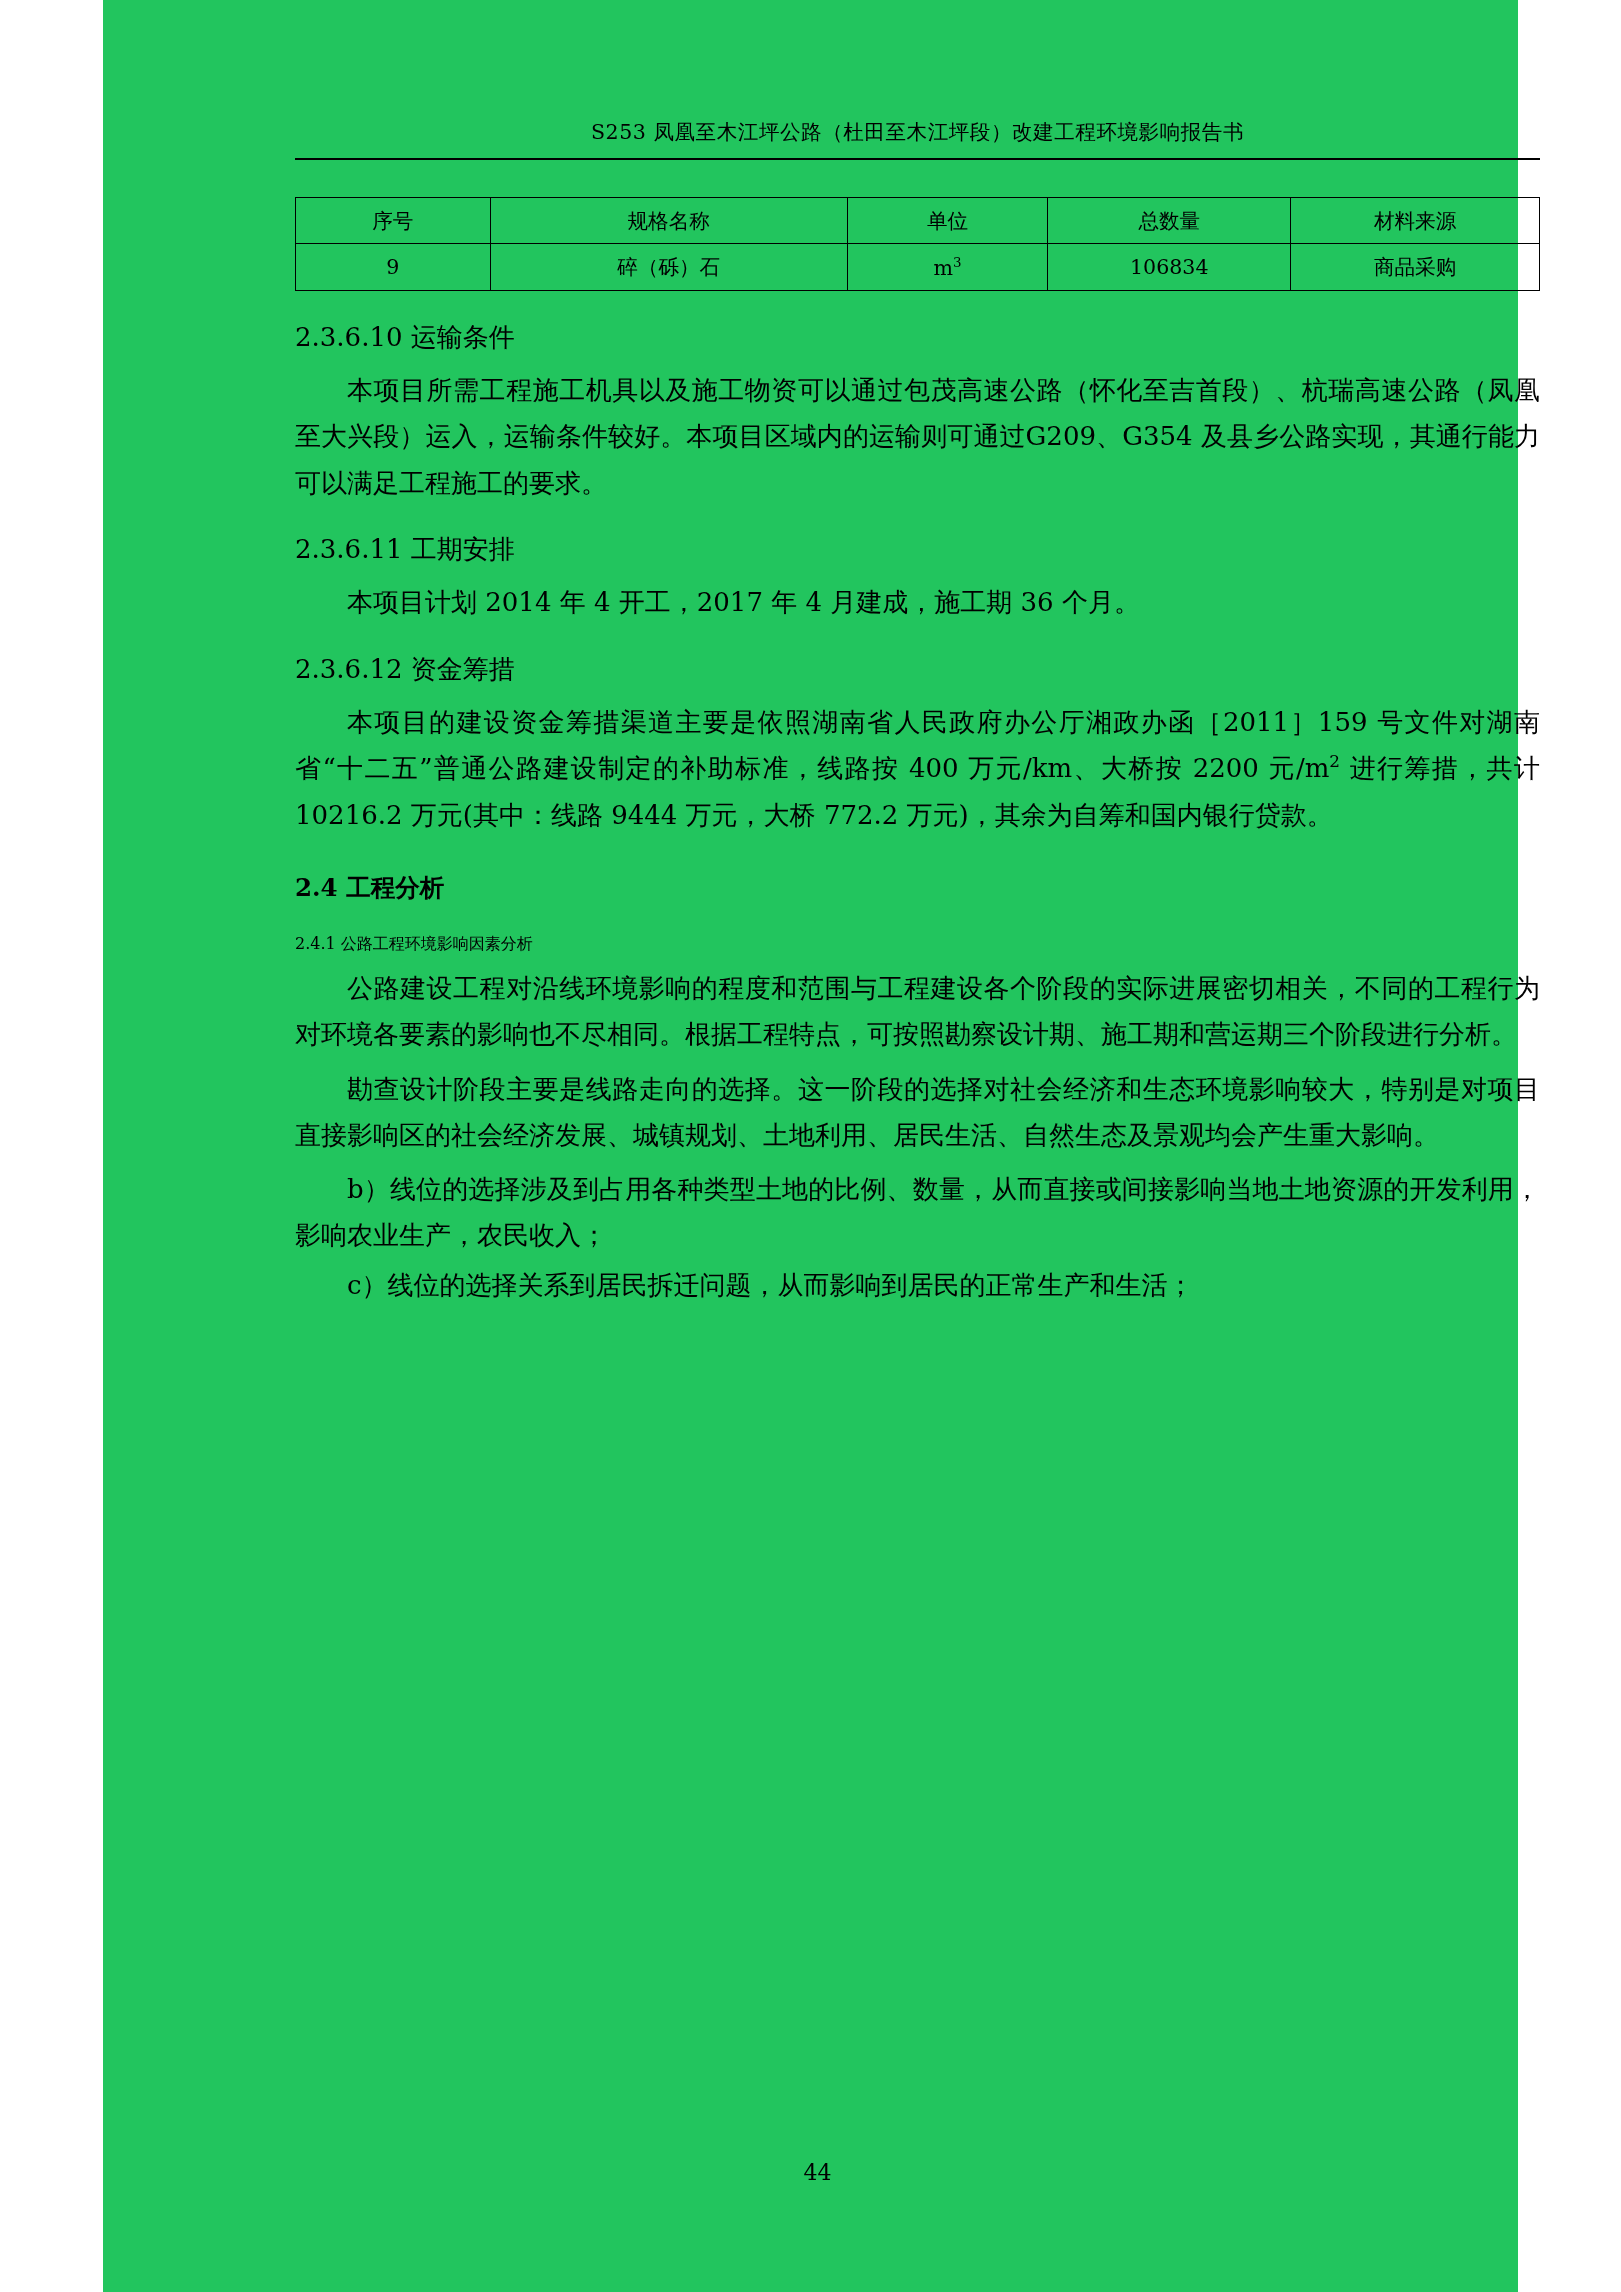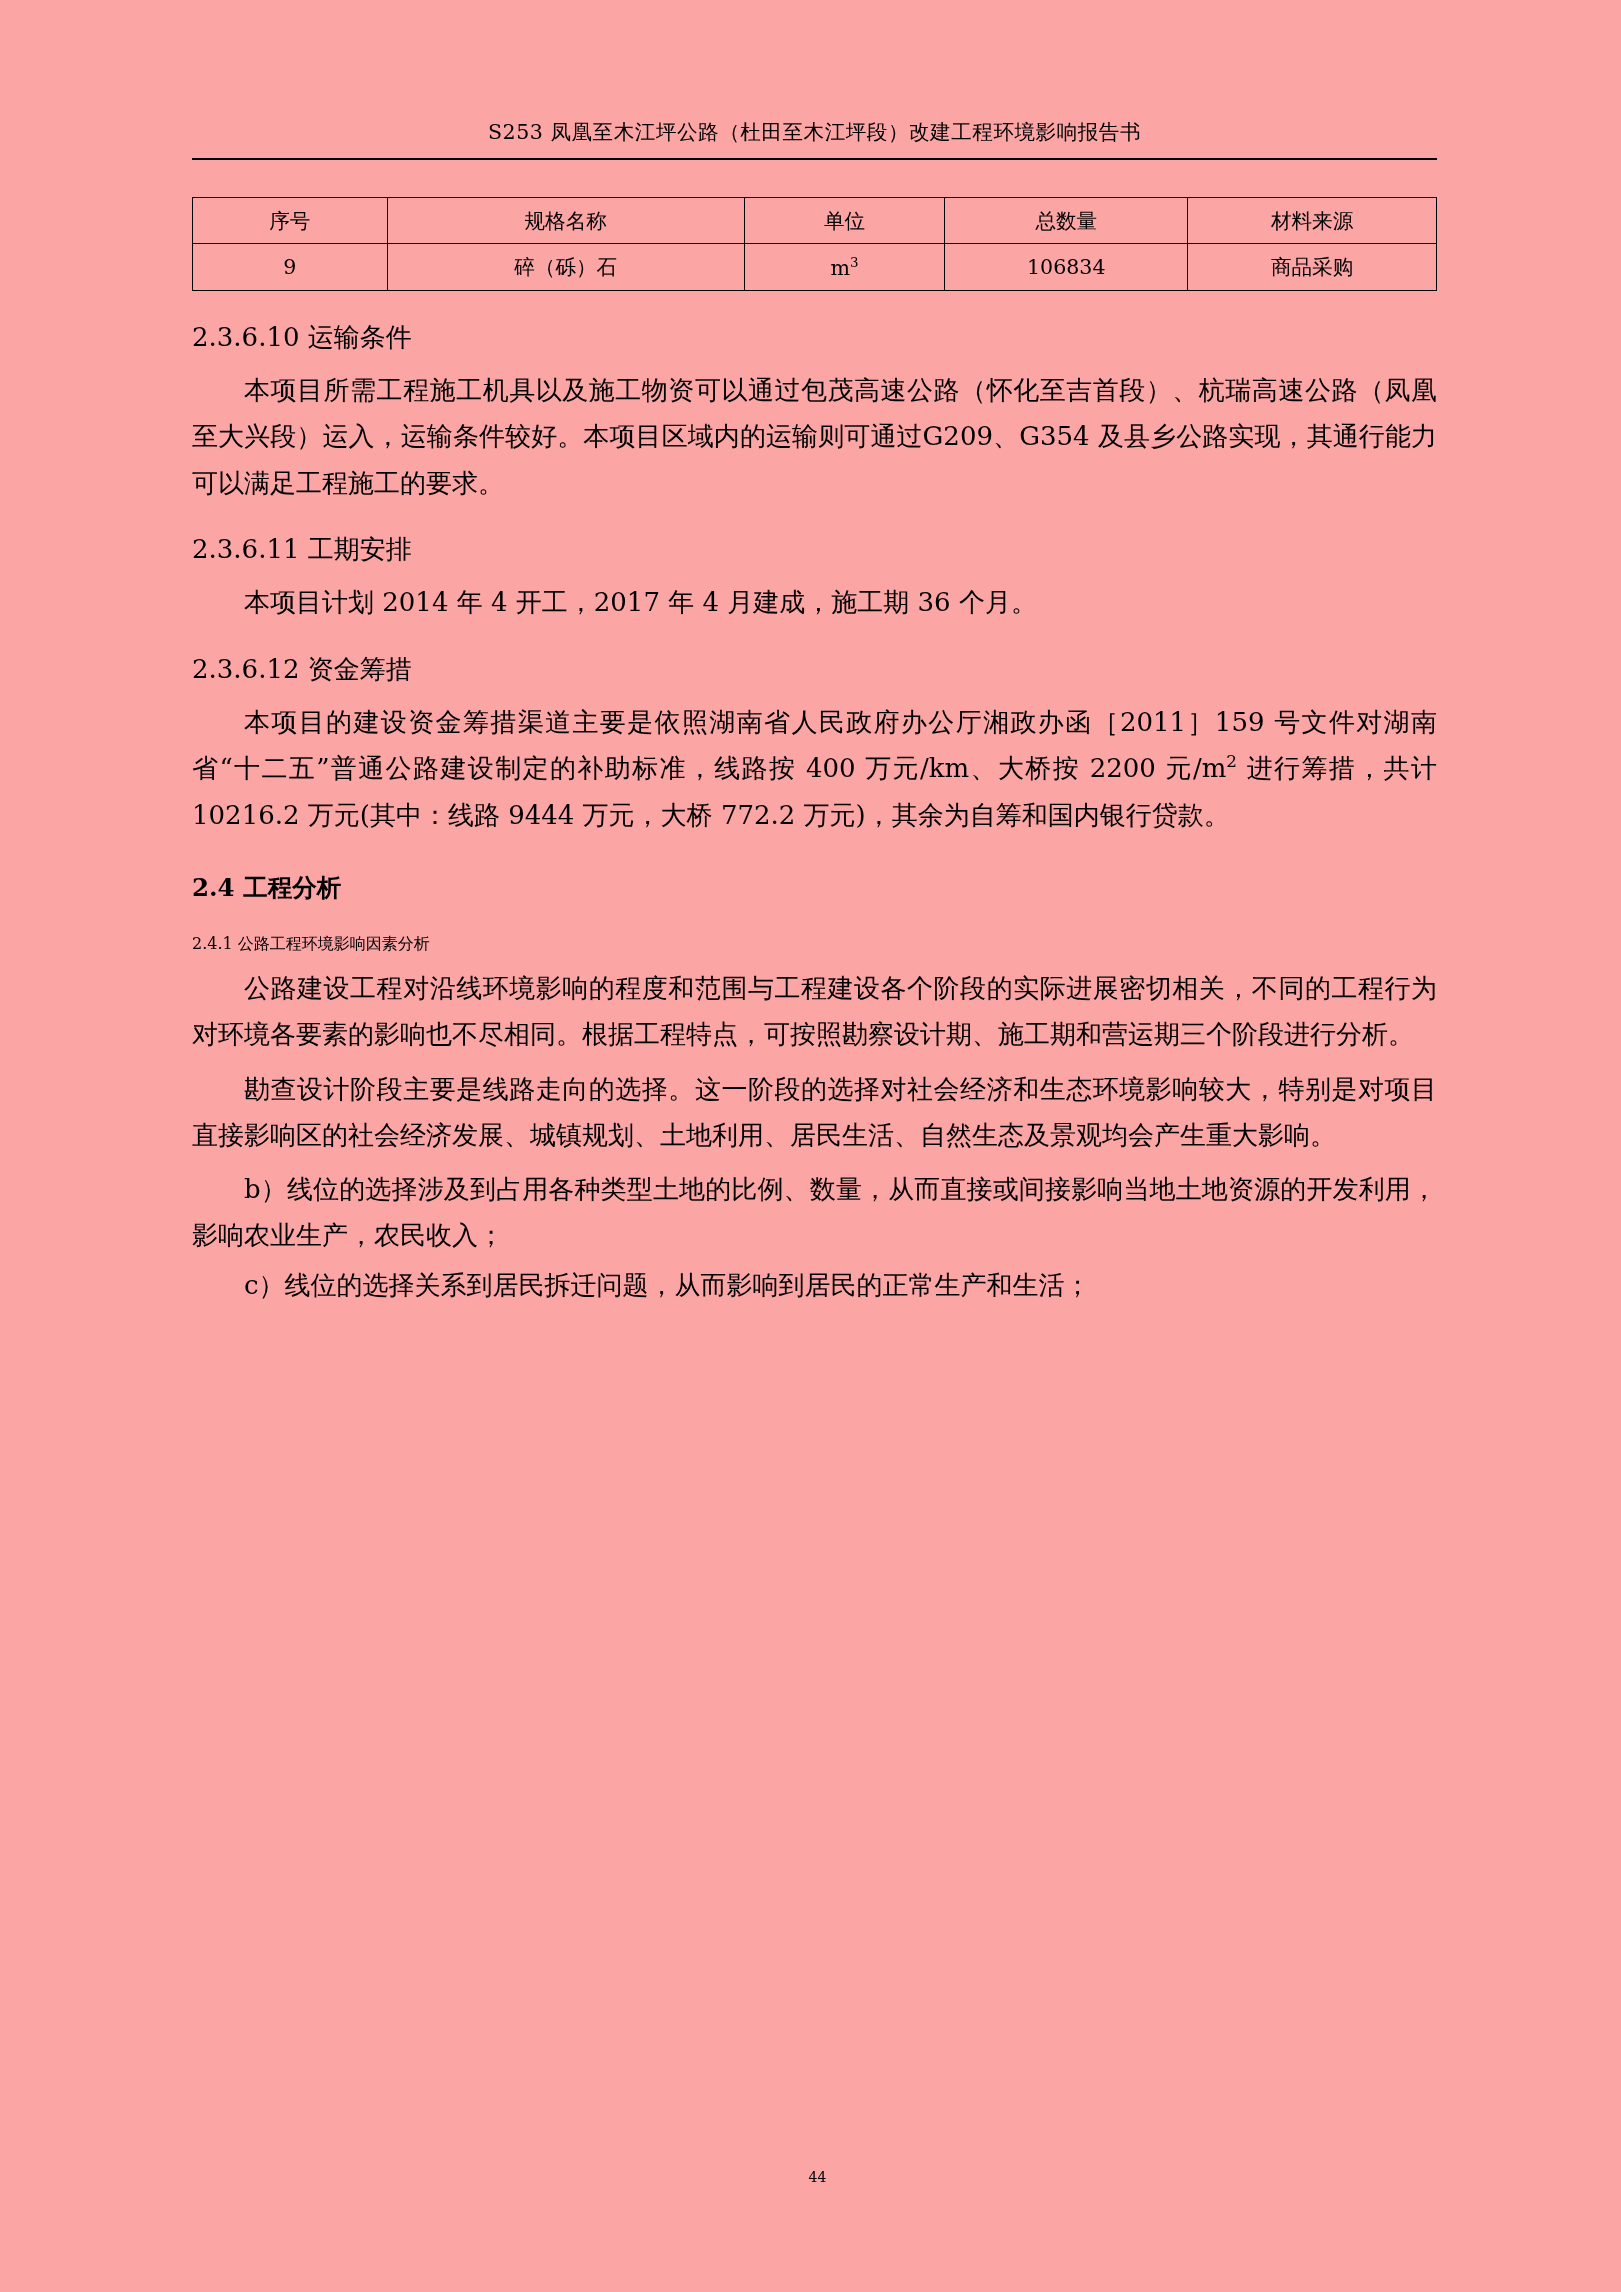--- a/index.html
+++ b/index.html
@@ -2,24 +2,24 @@
 <html><head>
 <meta charset="utf-8">
 <style>
   html, body {
     margin: 0;
     padding: 0;
     background: #ffffff;
   }
   .page {
     position: relative;
-    width: 1621px;
+    width: 1415px;
     height: 2293px;
     margin: 0 auto;
-    background: #fca5a5;
+    background: #22c55e;
     font-family: "DejaVu Serif", "Liberation Serif", serif;
     color: #000000;
     box-sizing: border-box;
     text-decoration: underline;
   }
   .content {
     position: absolute;
     left: 192px;
     top: 118px;
     width: 1245px;
@@ -84,21 +84,21 @@
   }
   p.tight {
     margin-bottom: 3.9px;
   }
   .pagenum {
     position: absolute;
     left: 0;
     right: 0;
     bottom: 108px;
     text-align: center;
-    font-size: 14px;
+    font-size: 22px;
     font-family: "DejaVu Serif", "Liberation Serif", serif;
     padding-left: 14px;
   }
 </style>
 </head>
 <body>
 
 <div class="page">
 
   <div class="content">

